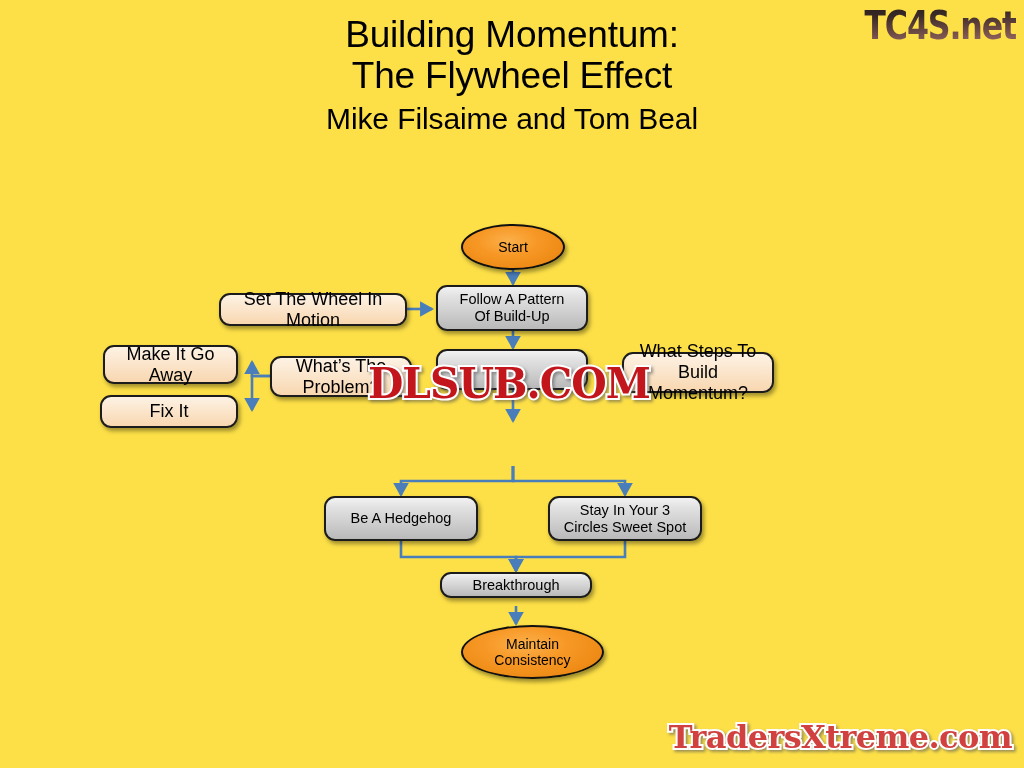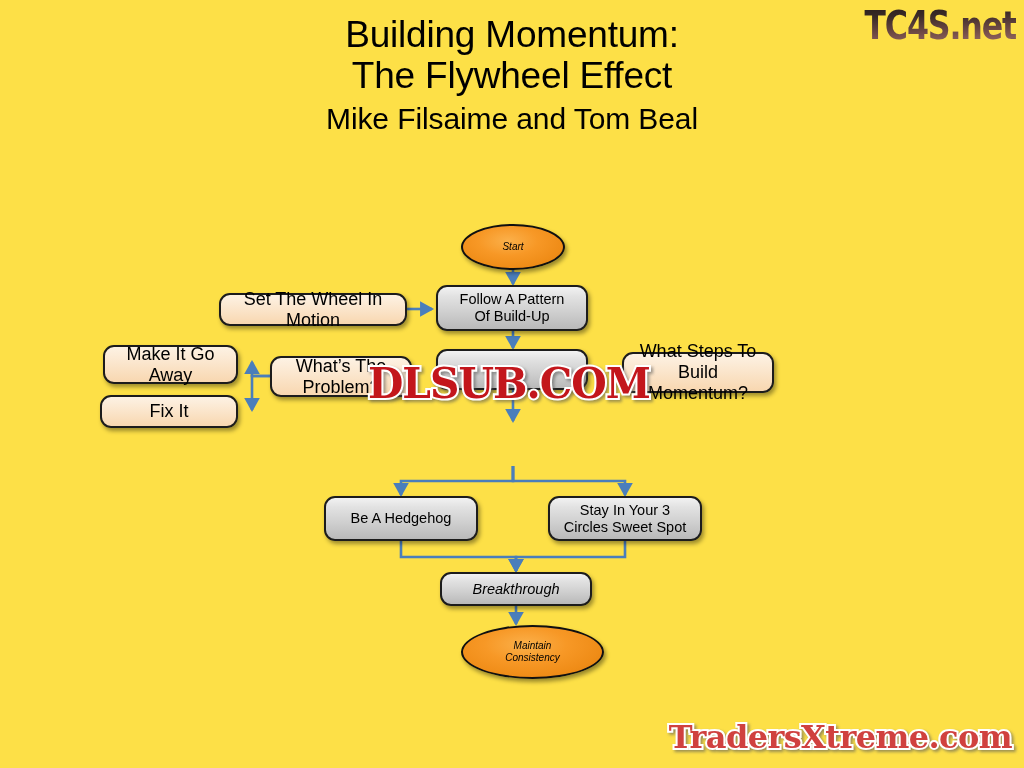--- a/index.html
+++ b/index.html
@@ -131,22 +131,21 @@
     border-radius: 11px;
     box-shadow: 2px 3px 4px rgba(0,0,0,0.38);
     font-size: 18px;
   }
 
   .node-ellipse {
     background: radial-gradient(ellipse at 45% 35%, #fbb04a 0%, #f79826 38%, #ef8c17 70%, #d97a0c 100%);
     border: 2px solid #101010;
     border-radius: 50%;
     box-shadow: 2px 3px 4px rgba(0,0,0,0.40);
-    font-size: 10px;
-    font-style: italic;
+    font-size: 14px;
   }
 
   .node span { display: block; }
 </style>
 </head>
 <body>
 
 <div id="slide">
 
   <div class="title-block">
@@ -229,21 +228,21 @@
 
   <div class="node node-grey" style="left:324px; top:496px; width:154px; height:45px;">
     <span>Be A Hedgehog</span>
   </div>
 
   <div class="node node-grey" style="left:548px; top:496px; width:154px; height:45px; flex-direction:column;">
     <span>Stay In Your 3</span>
     <span>Circles Sweet Spot</span>
   </div>
 
-  <div class="node node-grey" style="left:440px; top:572px; width:152px; height:34px;font-style:italic;">
+  <div class="node node-grey" style="left:440px; top:572px; width:152px; height:26px;">
     <span>Breakthrough</span>
   </div>
 
   <div class="node node-ellipse" style="left:461px; top:625px; width:143px; height:54px; flex-direction:column;">
     <span>Maintain</span>
     <span>Consistency</span>
   </div>
 
   <div class="wm-tc4s">TC4S.net</div>
   <div class="wm-dlsub">DLSUB.COM</div>

